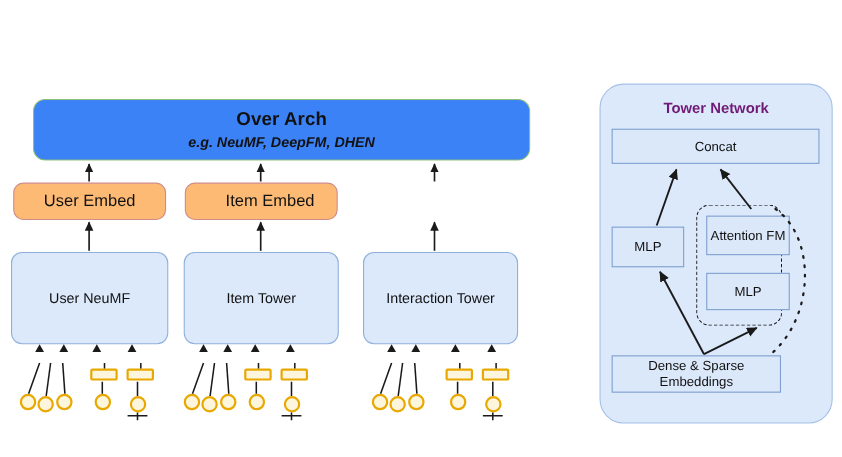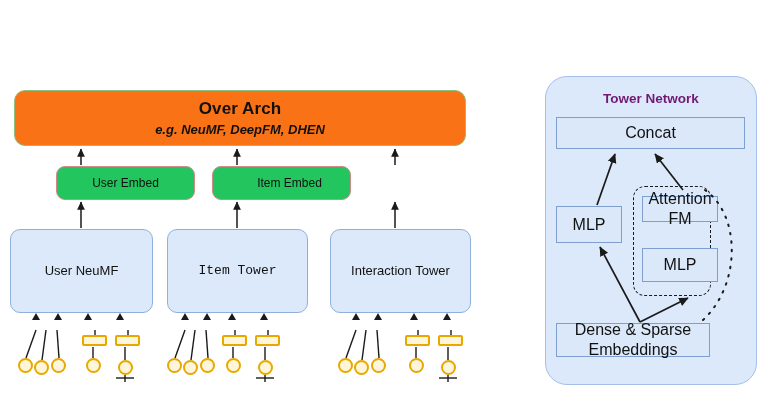--- a/index.html
+++ b/index.html
@@ -22,45 +22,45 @@
     flex-direction: column;
     align-items: center;
     justify-content: center;
     text-align: center;
     border-radius: 9px;
     line-height: 1.25;
   }
 
   
   .over-arch {
-    background: #f97316;
+    background: #3b82f6;
     border: 1.3px solid #8ec07c;
     border-radius: 11px;
+    margin-left: 16px;
   }
   .over-arch .title {
     font-size: 17px;
     font-weight: bold;
     color: #111111;
     letter-spacing: .1px;
   }
   .over-arch .subtitle {
     font-size: 13px;
     font-style: italic;
     color: #111111;
     margin-top: 3px;
     font-weight: bold;
   }
 
   
   .embed {
-    background: #22c55e;
+    background: #fdba74;
     border: 1.2px solid #cf8b8b;
-    font-size: 12px;
-    color: #111111;
-    margin-left: 44px;
+    font-size: 15px;
+    color: #111111;
   }
 
   
   .tower {
     background: #dce9fb;
     border: 1.2px solid #8fb0dd;
     font-size: 13px;
     color: #111111;
     border-radius: 10px;
   }
@@ -75,21 +75,21 @@
     position: absolute;
     width: 100%;
     text-align: center;
     font-size: 13.5px;
     font-weight: bold;
     color: #701a75;
   }
   .sub-node {
     background: #dbe8fa;
     border: 1px solid #7e9fd0;
-    font-size: 16px;
+    font-size: 12px;
     color: #111111;
     border-radius: 0;
   }
   .dashed-group {
     position: absolute;
     border: 1.6px dashed #1a1a1a;
     border-radius: 12px;
     background: transparent;
   }
 
@@ -131,21 +131,21 @@
   <div class="node embed" style="left:12px; top:166px; width:139px; height:34px;">
     <span>User Embed</span>
   </div>
   <div class="node embed" style="left:168px; top:166px; width:139px; height:34px;padding-left:16px;">
     <span>Item Embed</span>
   </div>
 
   <div class="node tower" style="left:10px; top:229px; width:143px; height:84px;">
     <span>User NeuMF</span>
   </div>
-  <div class="node tower" style="left:167px; top:229px; width:141px; height:84px;font-family:Liberation Mono, monospace;">
+  <div class="node tower" style="left:167px; top:229px; width:141px; height:84px;">
     <span>Item Tower</span>
   </div>
   <div class="node tower" style="left:330px; top:229px; width:141px; height:84px;">
     <span>Interaction Tower</span>
   </div>
 
   <div class="feat-group" style="left:16px; top:348px; width:60px; height:30px;">
     <div class="sparse-dot" style="left:2px;  top:10px;"></div>
     <div class="sparse-dot" style="left:18px; top:12px;"></div>
     <div class="sparse-dot" style="left:35px; top:10px;"></div>
@@ -191,21 +191,21 @@
   <div class="node sub-node" style="left:556px; top:117px; width:189px; height:32px;">
     <span>Concat</span>
   </div>
 
   <div class="node sub-node" style="left:556px; top:206px; width:66px; height:37px;">
     <span>MLP</span>
   </div>
 
   <div class="dashed-group" style="left:633px; top:186px; width:78px; height:110px;"></div>
 
-  <div class="node sub-node" style="left:642px; top:196px; width:76px; height:26px;">
+  <div class="node sub-node" style="left:642px; top:196px; width:76px; height:36px;">
     <span>Attention FM</span>
   </div>
 
   <div class="node sub-node" style="left:642px; top:248px; width:76px; height:34px;">
     <span>MLP</span>
   </div>
 
   <div class="node sub-node" style="left:556px; top:323px; width:154px; height:34px;">
     <span>Dense &amp; Sparse Embeddings</span>
   </div>

